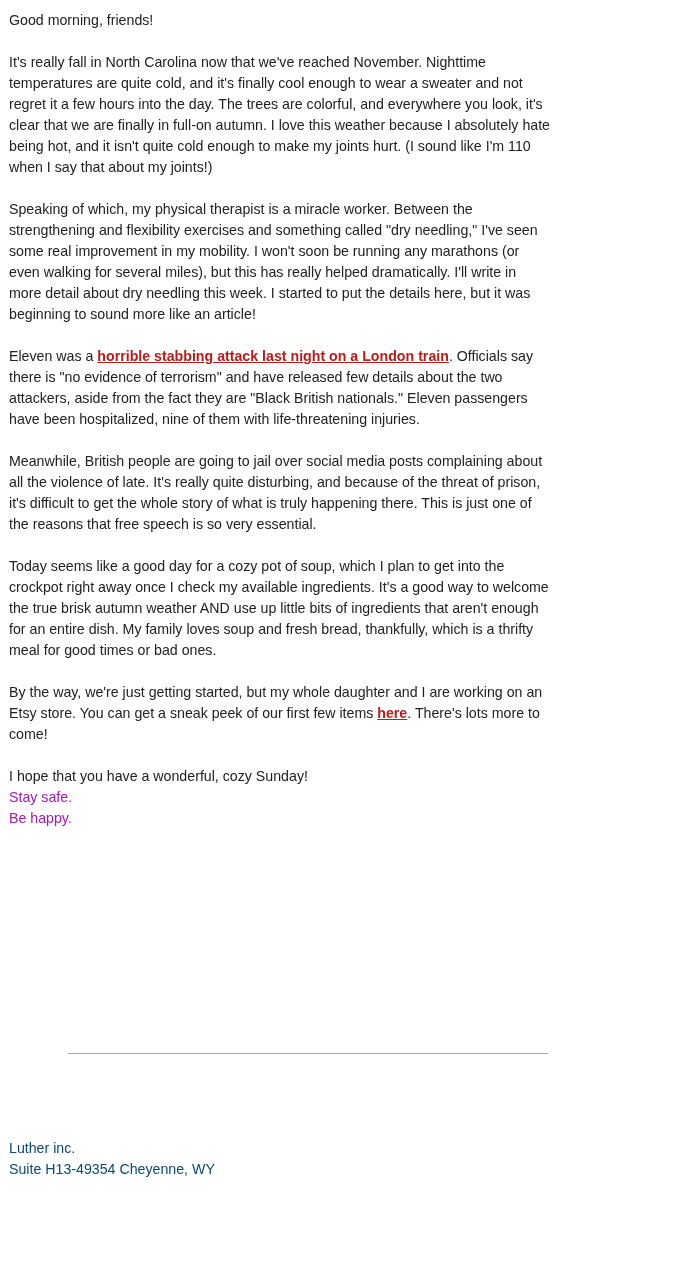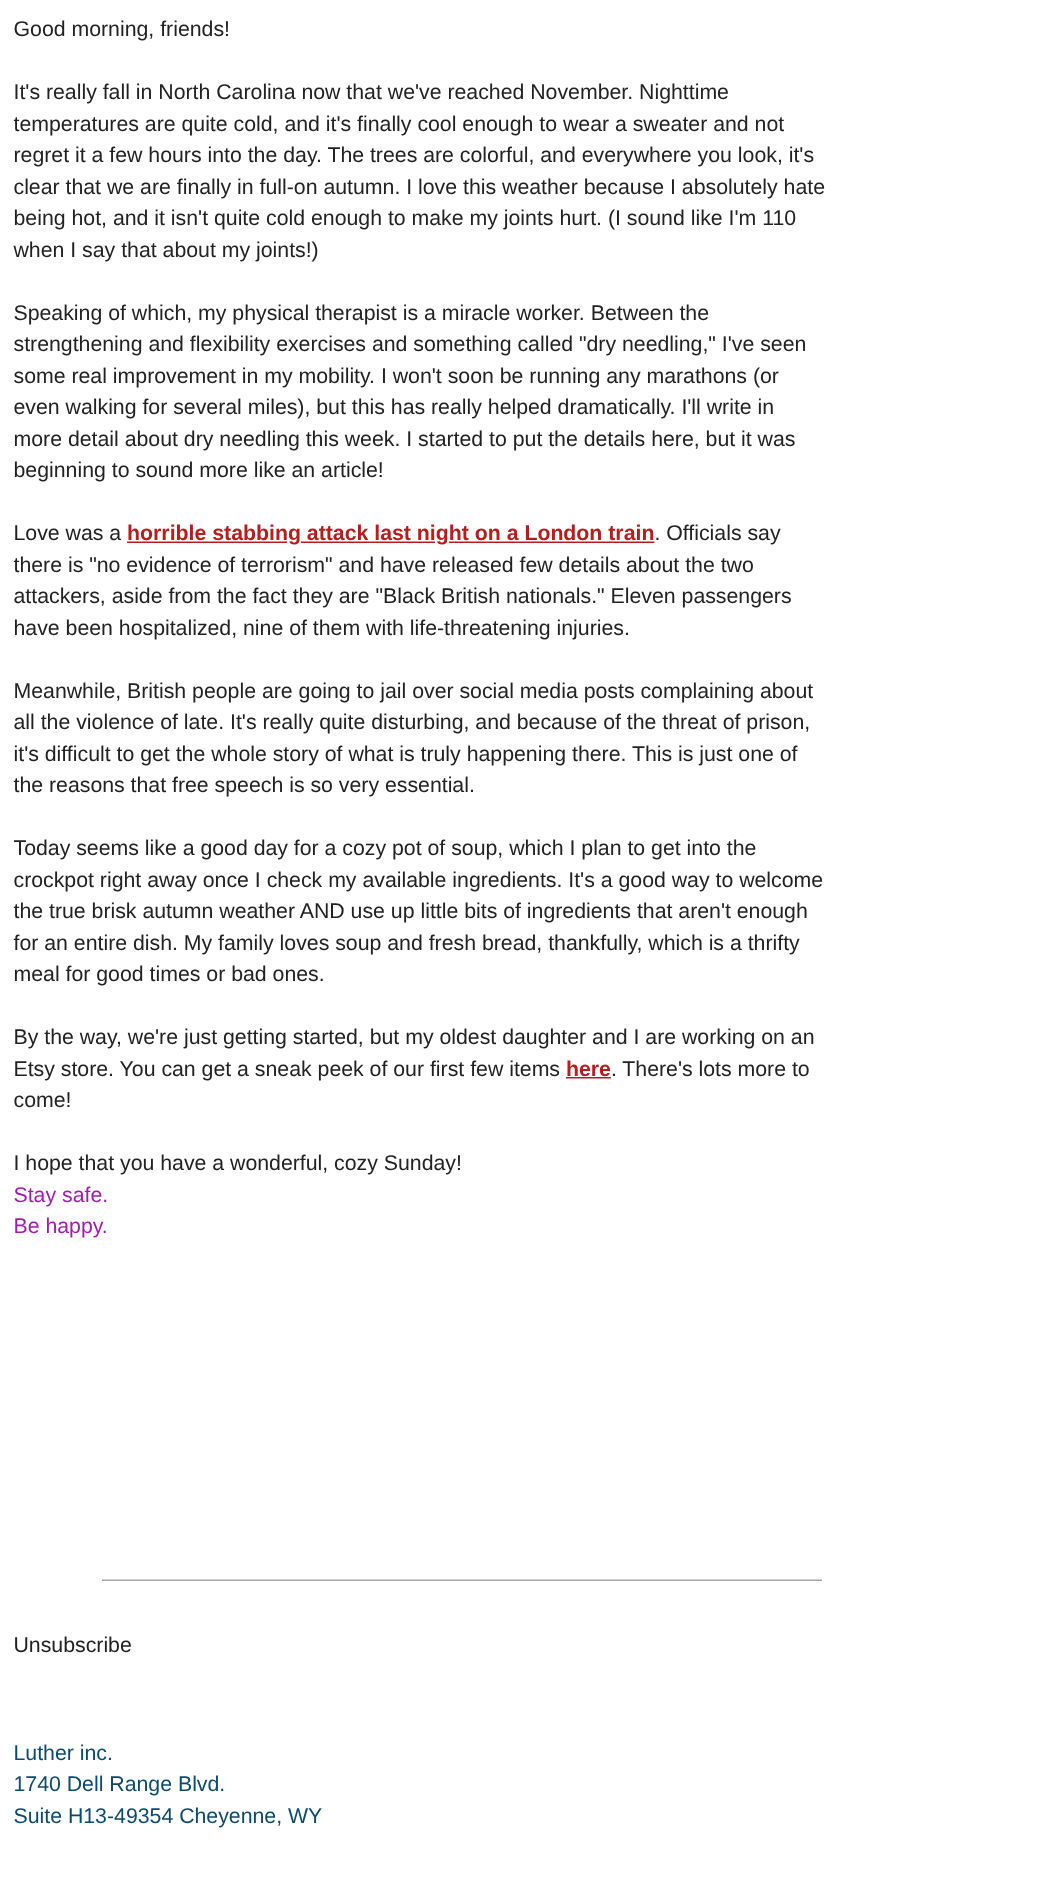--- a/index.html
+++ b/index.html
@@ -76,50 +76,46 @@
 <body>
 
 <div class="email-body">
 
   <p class="para">Good morning, friends!</p>
 
   <p class="para">It's really fall in North Carolina now that we've reached November. Nighttime temperatures are quite cold, and it's finally cool enough to wear a sweater and not regret it a few hours into the day. The trees are colorful, and everywhere you look, it's clear that we are finally in full-on autumn. I love this weather because I absolutely hate being hot, and it isn't quite cold enough to make my joints hurt. (I sound like I'm 110 when I say that about my joints!)</p>
 
   <p class="para">Speaking of which, my physical therapist is a miracle worker. Between the strengthening and flexibility exercises and something called "dry needling," I've seen some real improvement in my mobility. I won't soon be running any marathons (or even walking for several miles), but this has really helped dramatically. I'll write in more detail about dry needling this week. I started to put the details here, but it was beginning to sound more like an article!</p>
 
-  <p class="para"><span>Love was a </span><a class="link" href="#">horrible stabbing attack last night on a London train</a><span>. Officials say there is "no evidence of terrorism" and have released few details about the two attackers, aside from the fact they are "Black British nationals." Eleven passengers have been hospitalized, nine of them with life-threatening injuries.</span></p>
+  <p class="para"><span>Eleven was a </span><a class="link" href="#">horrible stabbing attack last night on a London train</a><span>. Officials say there is "no evidence of terrorism" and have released few details about the two attackers, aside from the fact they are "Black British nationals." Eleven passengers have been hospitalized, nine of them with life-threatening injuries.</span></p>
 
   <p class="para">Meanwhile, British people are going to jail over social media posts complaining about all the violence of late. It's really quite disturbing, and because of the threat of prison, it's difficult to get the whole story of what is truly happening there. This is just one of the reasons that free speech is so very essential.</p>
 
   <p class="para">Today seems like a good day for a cozy pot of soup, which I plan to get into the crockpot right away once I check my available ingredients. It's a good way to welcome the true brisk autumn weather AND use up little bits of ingredients that aren't enough for an entire dish. My family loves soup and fresh bread, thankfully, which is a thrifty meal for good times or bad ones.</p>
 
 
-  <p class="para"><span>By the way, we're just getting started, but my oldest daughter and I are working on an Etsy store. You can get a sneak peek of our first few items </span><a class="link" href="#">here</a><span>. There's lots more to come!</span></p>
+  <p class="para"><span>By the way, we're just getting started, but my whole daughter and I are working on an Etsy store. You can get a sneak peek of our first few items </span><a class="link" href="#">here</a><span>. There's lots more to come!</span></p>
 
   <p class="para">I hope that you have a wonderful, cozy Sunday!</p>
 
   <div class="signoff">
     <span class="ln">Stay safe.</span>
     <span class="ln">Be happy.</span>
   </div>
 
 
   <div class="spacer-tall"></div>
 
   <div class="footer-rule-wrap">
     <hr class="divider">
   </div>
 
   <div class="spacer-mid"></div>
 
-  <div class="unsubscribe-row">
-    <span>Unsubscribe</span>
-  </div>
 
   <div class="spacer-low"></div>
 
   <div class="address-block">
     <span class="ln">Luther inc.</span>
-    <span class="ln">1740 Dell Range Blvd.</span>
     <span class="ln">Suite H13-49354 Cheyenne, WY</span>
   </div>
 
 </div>
 
 </body></html>

